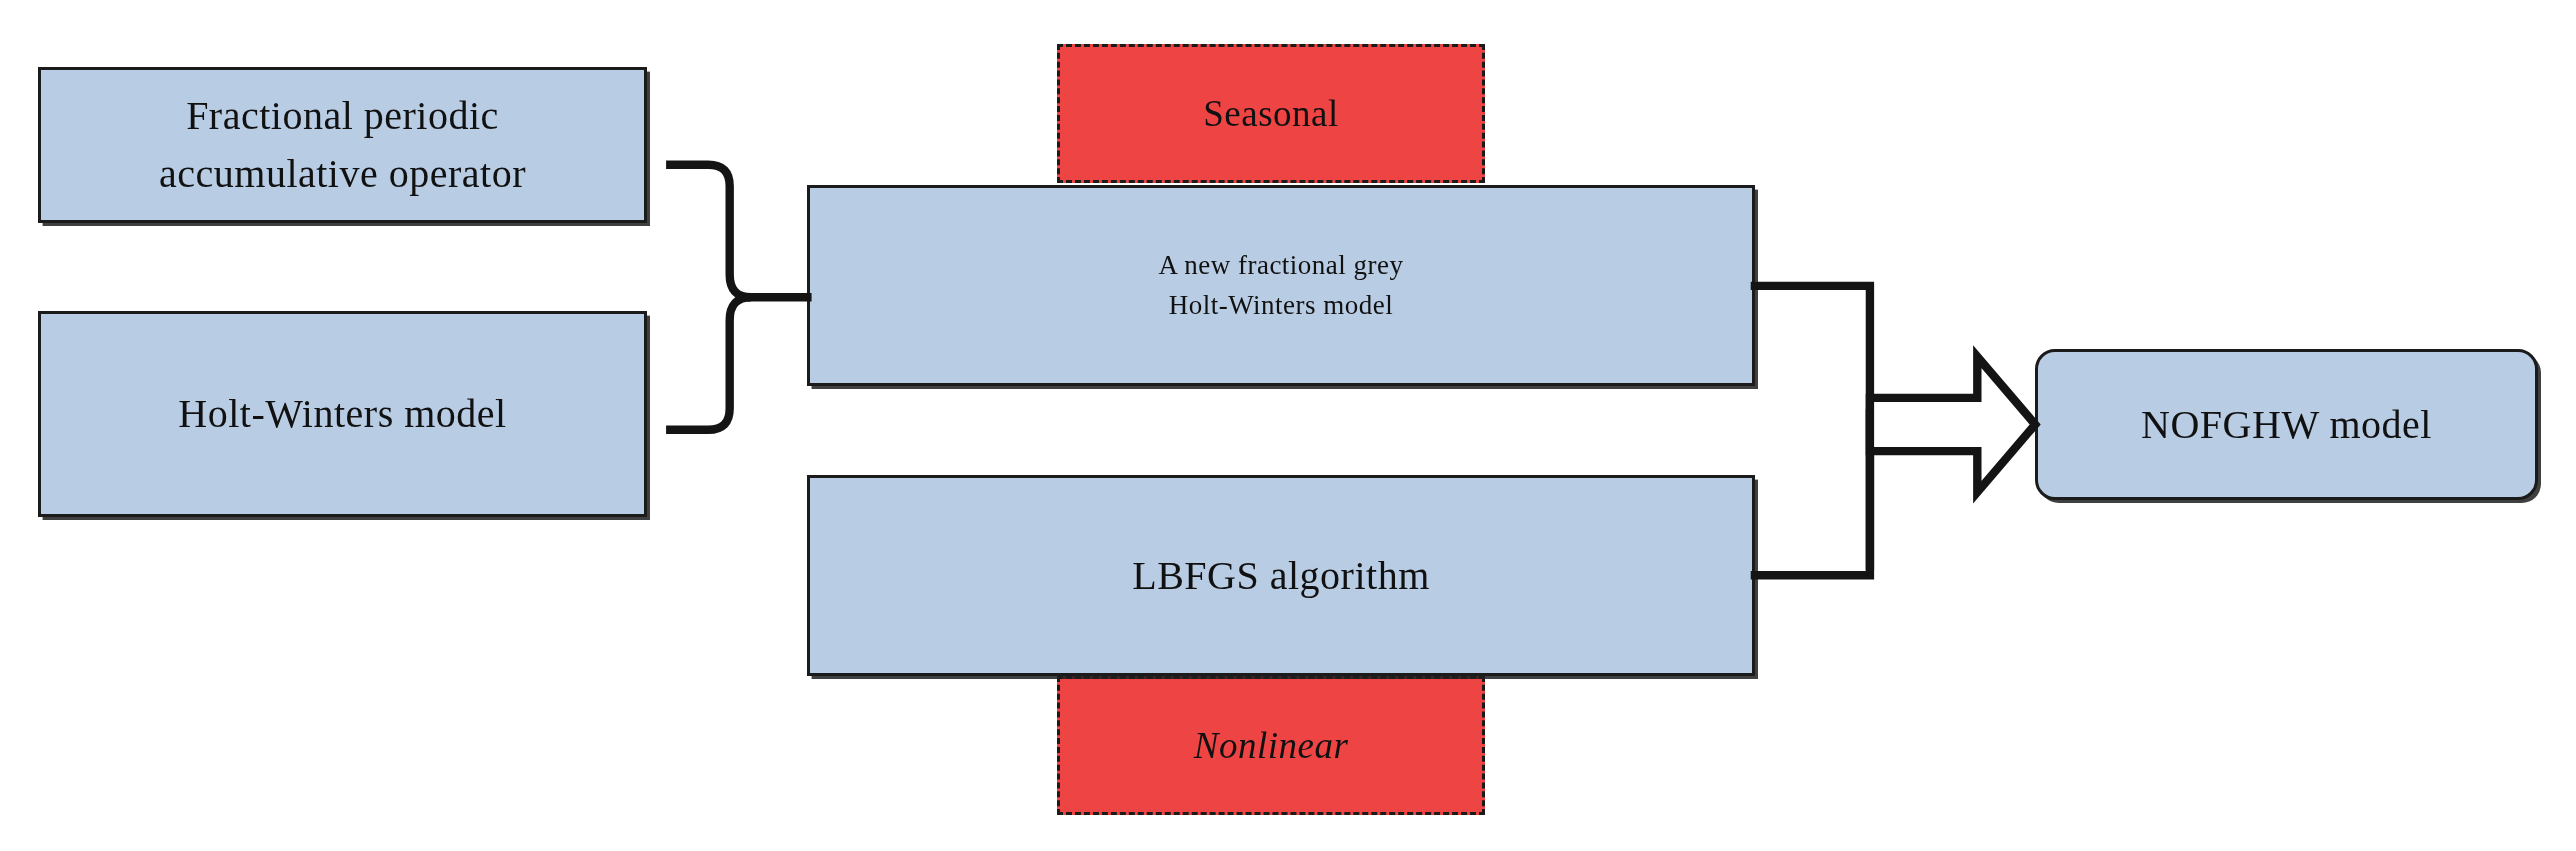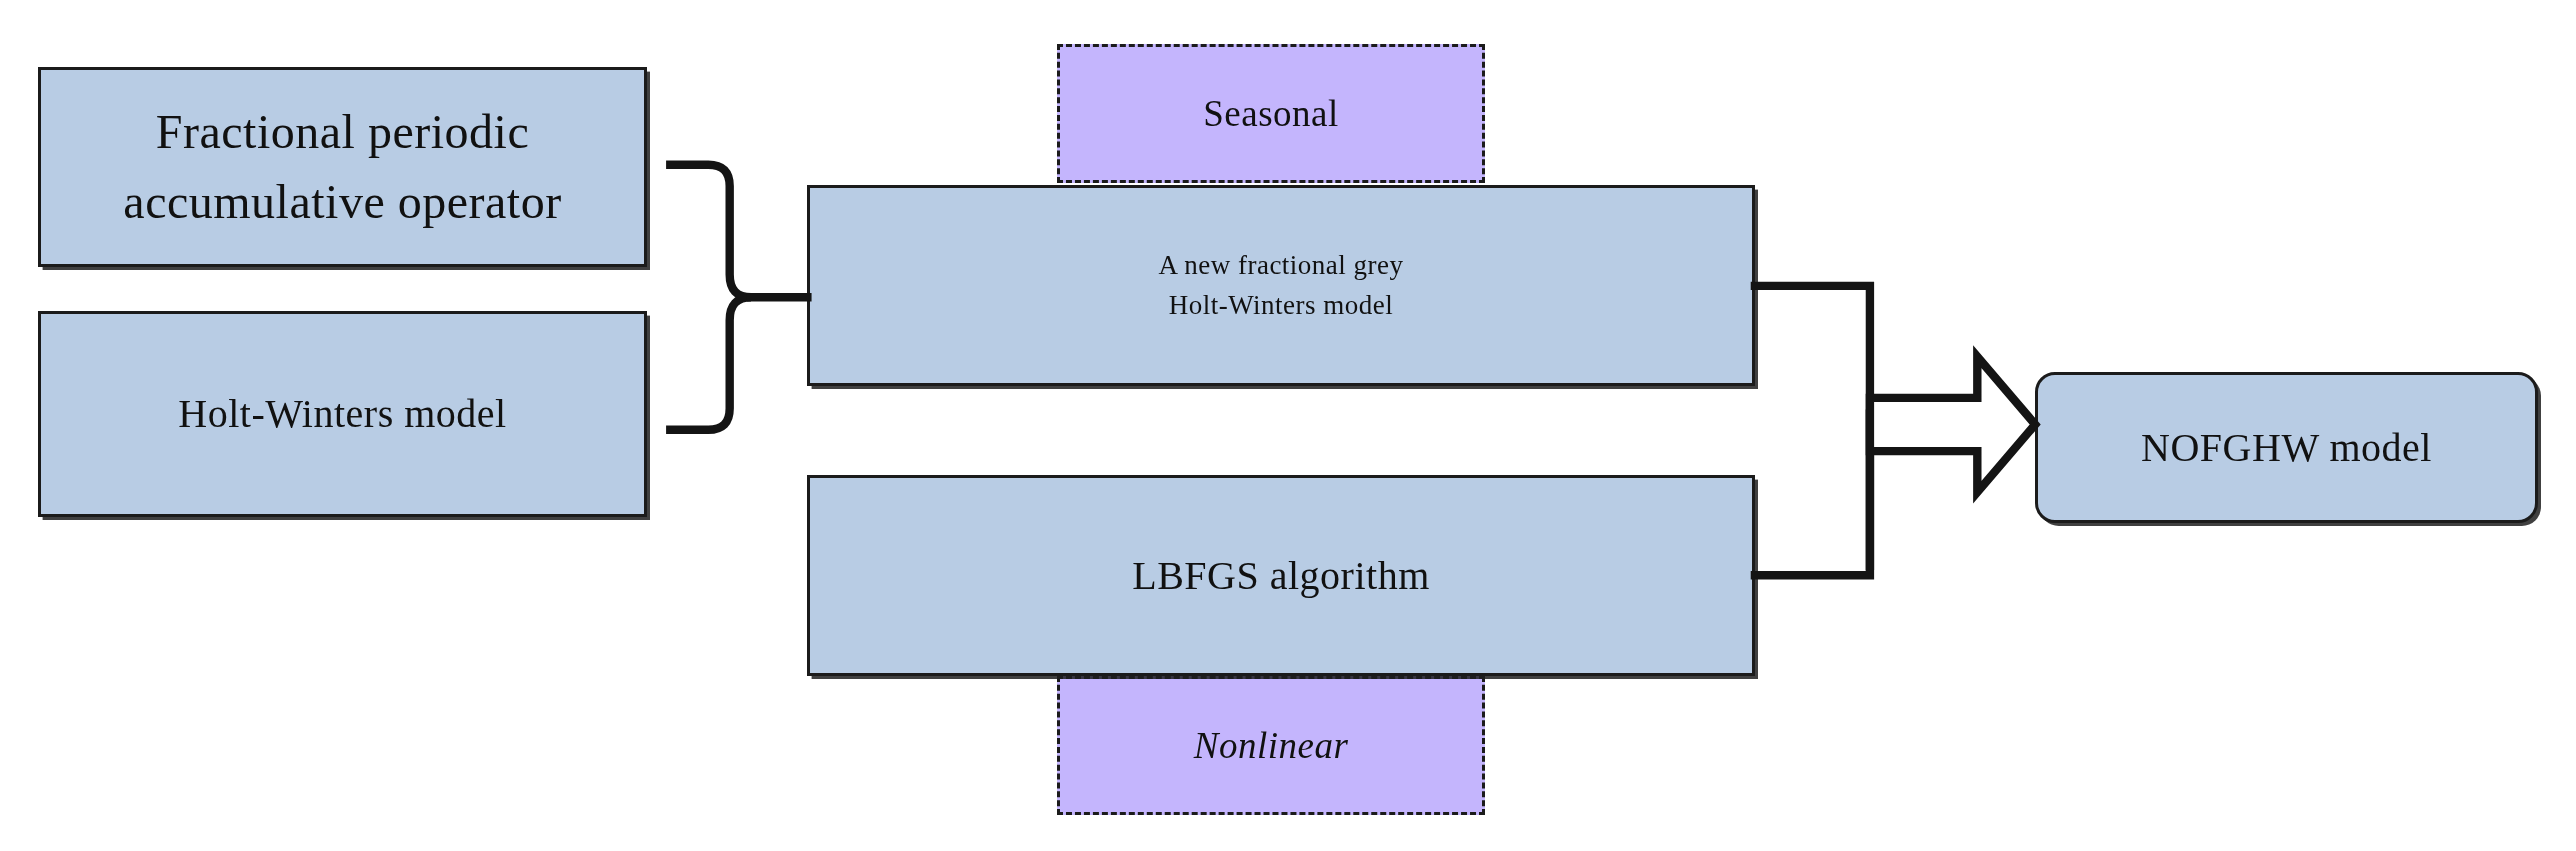--- a/index.html
+++ b/index.html
@@ -30,42 +30,42 @@
     line-height: 1.45;
     letter-spacing: 0.5px;
   }
   .node-solid {
     background: #b8cce4;
     border: 3px solid #1b1b1b;
     box-shadow: 3.8px 3.8px 0 -0.8px rgba(30,30,30,0.85);
     z-index: 4;
   }
   .node-dashed {
-    background: #c4b5fd;
+    background: #ef4444;
     border: 3.8px dashed #1b1b1b;
     z-index: 2;
   }
   .node-rounded {
     border-radius: 20px;
   }
 
   .label {
     display: block;
     white-space: pre-line;
     padding: 0 7.6px;
   }
 
   
-  #box-fpao   { left: 38px;   top: 67px;  width: 609px;  height: 200px; font-size: 48px; align-items: center; }
+  #box-fpao   { left: 38px;   top: 67px;  width: 609px;  height: 156px; font-size: 40px; align-items: center; }
   #box-hw     { left: 38px;   top: 311px; width: 609px;  height: 206px; font-size: 40px; }
   #box-seasonal { left: 1057px; top: 44px;  width: 428px;  height: 139px; font-size: 37px; }
   #box-newmodel { left: 807px; top: 185px; width: 948px; height: 201px; font-size: 27px; }
   #box-lbfgs    { left: 807px; top: 475px; width: 948px; height: 201px; font-size: 40px; }
   #box-nonlinear{ left: 1057px; top: 676px; width: 428px;  height: 139px; font-size: 37px; font-style: italic; }
-  #box-nofghw   { left: 2035px; top: 349px; width: 503px;  height: 151px; font-size: 40px; margin-top: 23px; }
+  #box-nofghw   { left: 2035px; top: 349px; width: 503px;  height: 151px; font-size: 40px; }
 
   
   .connector {
     position: absolute;
     left: 0;
     top: 0;
     width: 2576px;
     height: 852px;
     pointer-events: none;
     z-index: 6;

